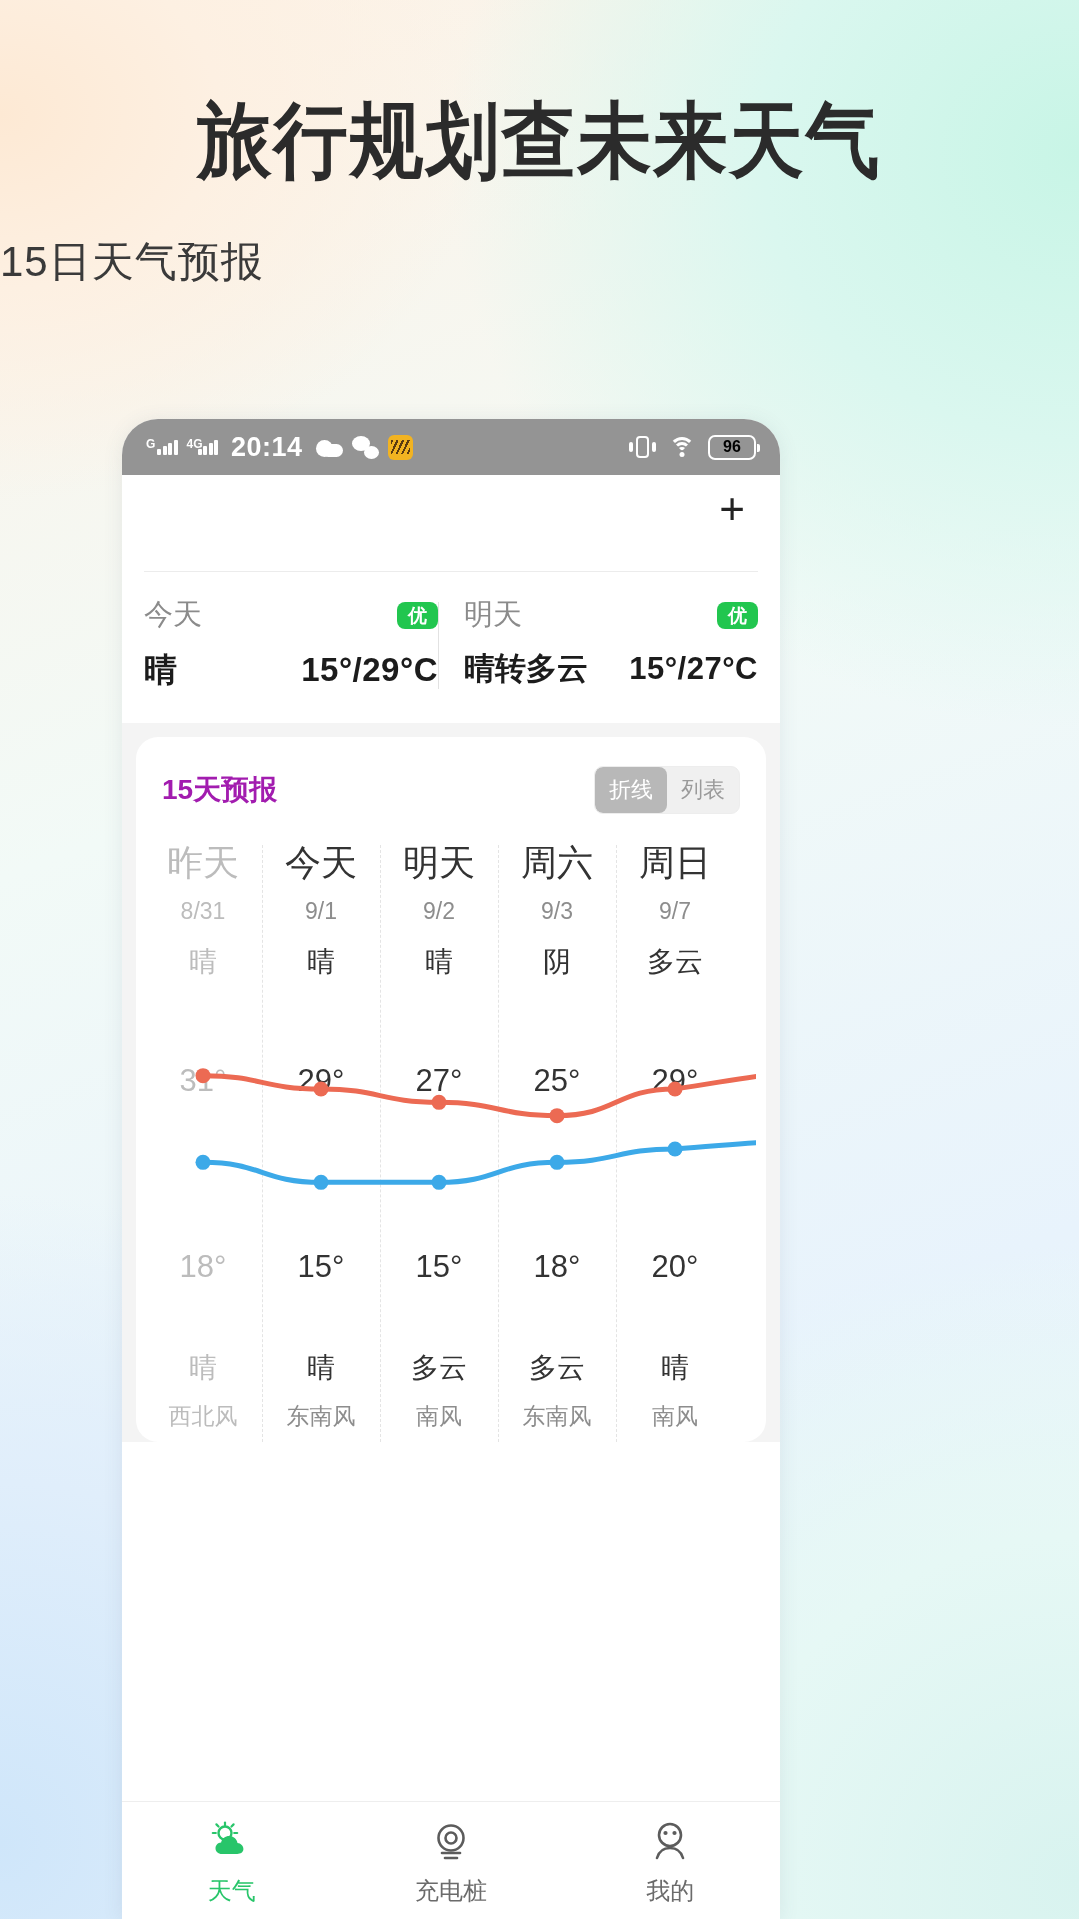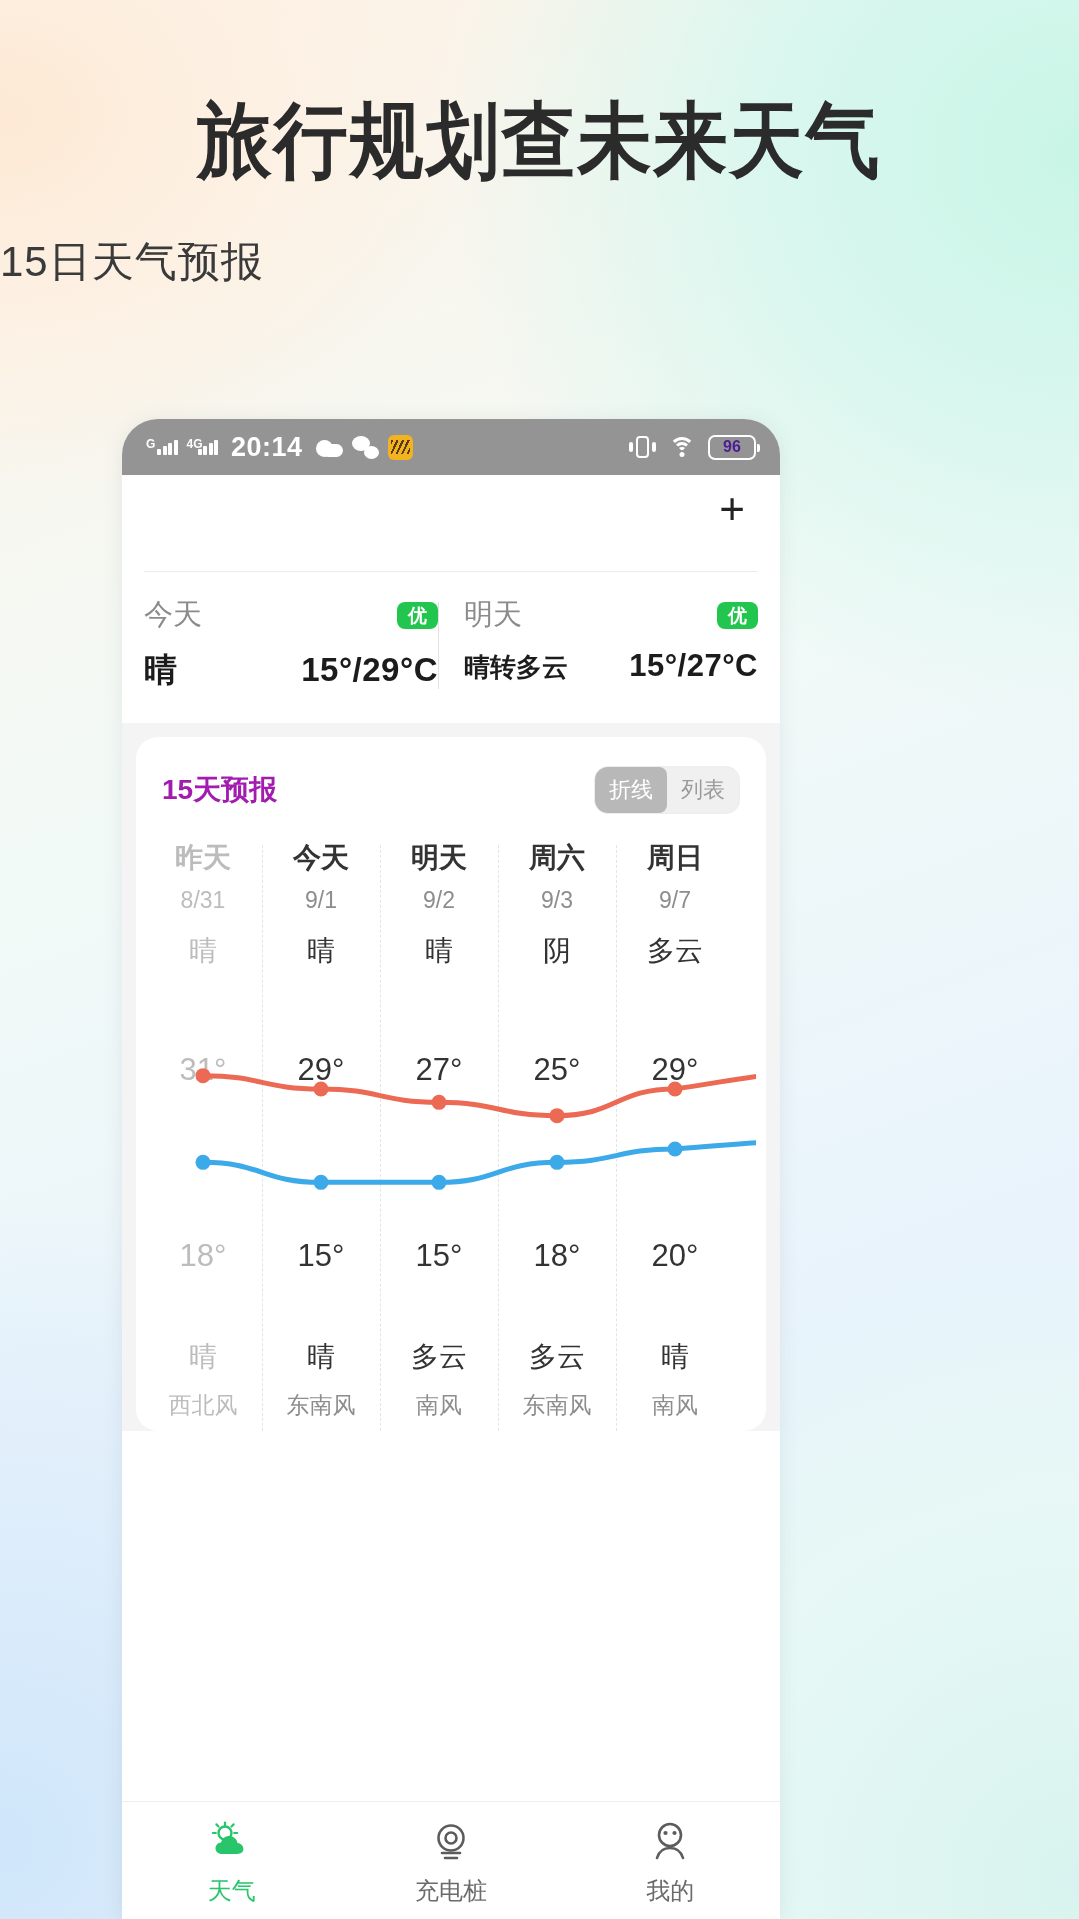--- a/index.html
+++ b/index.html
@@ -115,21 +115,21 @@
   .ic-wifi span { position: absolute; left: 50%; transform: translateX(-50%); border: 3px solid #fff; border-bottom-color: transparent; border-left-color: transparent; border-right-color: transparent; border-radius: 50%; }
   .ic-wifi .a { width: 26px; height: 26px; top: 0; }
   .ic-wifi .b { width: 17px; height: 17px; top: 5px; }
   .ic-wifi .c { width: 8px; height: 8px; top: 10px; }
   .ic-wifi .d { width: 5px; height: 5px; top: 15px; background: #fff; border-radius: 50%; border: none; }
 
   .batt {
     min-width: 48px; height: 25px;
     border: 2.5px solid #fff; border-radius: 7px;
     display: flex; align-items: center; justify-content: center;
-    font-size: 16px; font-weight: 700; color: #4c1d95;
+    font-size: 16px; font-weight: 700; color: #000000;
     padding: 0 5px; position: relative;
   }
   .batt::after { content:""; position:absolute; right: -6px; top: 7px; width: 3px; height: 8px; background:#fff; border-radius: 0 2px 2px 0; }
 
   
   .appbody { background: #ffffff; }
 
   .topbar { height: 72px; position: relative; }
   .plus {
     position: absolute; right: 28px; top: 16px;
@@ -152,53 +152,53 @@
   .aqi {
     margin-left: auto;
     background: #22c64f; color: #fff;
     font-size: 19px; font-weight: 700;
     border-radius: 8px; padding: 4px 11px; line-height: 1;
   }
   .sum-col.right .aqi { margin-left: auto; }
   .sum-bot { display: flex; align-items: baseline; margin-top: 16px; }
   .sum-cond { font-size: 33px; font-weight: 700; color: #1c1c1c; }
   .sum-temp { margin-left: auto; font-size: 33px; font-weight: 700; color: #1c1c1c; letter-spacing: .5px; }
-  .sum-col.right .sum-cond { font-size: 26px; }
+  .sum-col.right .sum-cond { font-size: 31px; }
   .sum-col.right .sum-temp { font-size: 31px; }
 
   
   .cardwrap { background: #f4f4f4; padding: 14px 14px 0; }
   .card {
     background: #fff;
     border-radius: 22px;
     padding: 26px 0 0;
     overflow: hidden;
   }
   .card-head { display: flex; align-items: center; padding: 0 26px 0; height: 54px; }
   .card-title { font-size: 28px; font-weight: 700; color: #a21caf; }
   .seg {
     margin-left: auto; display: flex;
-    background: #f0f0f0; border-radius: 14px; overflow: hidden;
+    background: #f0f0f0; border-radius: 9px; overflow: hidden;
     border: 1px solid #ededed;
   }
   .seg div { font-size: 22px; padding: 8px 14px; color: #9a9a9a; }
   .seg div.on { background: #b8b8b8; color: #ffffff; border-radius: 8px; }
 
   
   .fgrid { display: flex; margin-top: 22px; position: relative; padding: 0 8px; }
   .fcol {
     width: 118px; flex: 0 0 118px;
     text-align: center; position: relative;
     padding-bottom: 10px;
   }
   .fcol + .fcol::before {
     content:""; position:absolute; left: 0; top: 6px; bottom: 0;
     border-left: 1.5px dashed #e4e4e4;
   }
-  .f-day   { font-size: 28px; color: #333; margin-bottom: 10px; font-weight: bold; }
+  .f-day   { font-size: 36px; color: #333; margin-bottom: 10px; }
   .f-date  { font-size: 23px; color: #8d8d8d; margin-bottom: 18px; }
   .f-cond  { font-size: 28px; color: #333; }
   .fcol.past .f-day, .fcol.past .f-date, .fcol.past .f-cond,
   .fcol.past .f-hi, .fcol.past .f-lo,
   .fcol.past .f-cond2, .fcol.past .f-wind { color: #bcbcbc; }
 
   .f-gap { height: 82px; }
   .f-hi { font-size: 31px; color: #333; height: 42px; }
   .chartgap { height: 140px; }
   .f-lo { font-size: 31px; color: #333; height: 42px; margin-top: 4px; }

